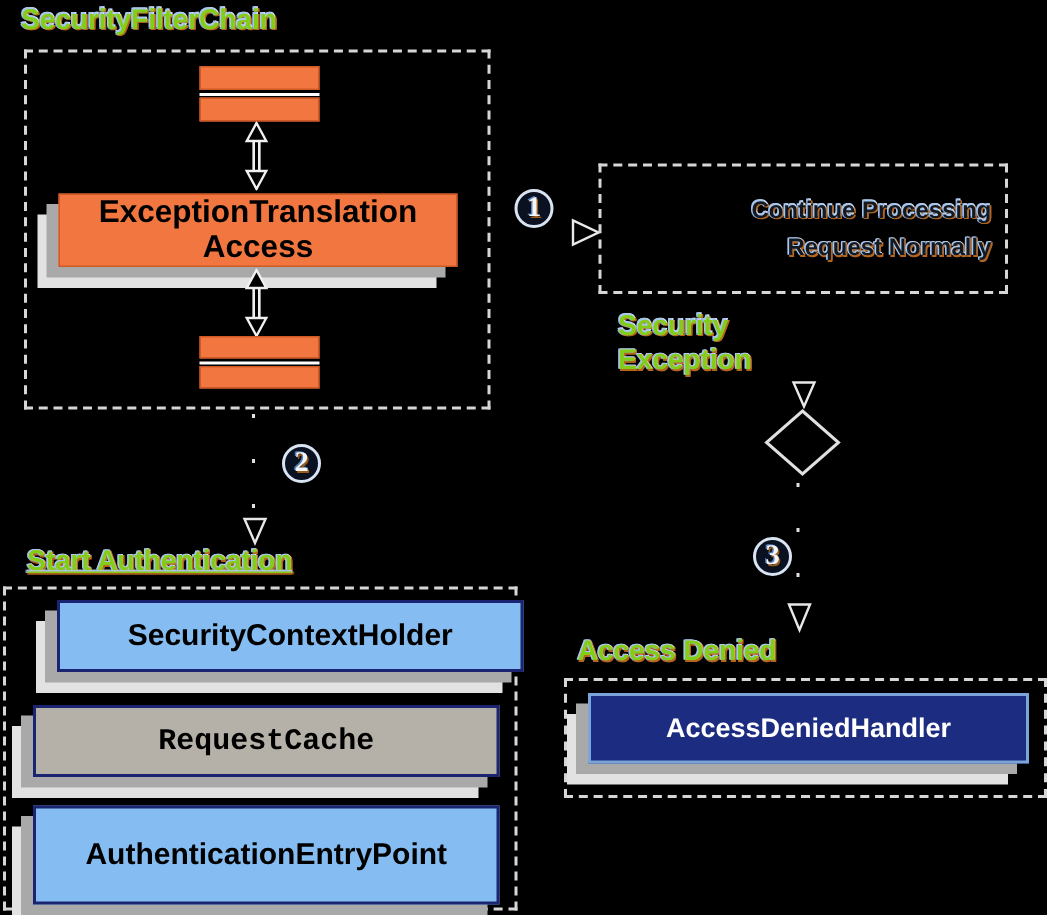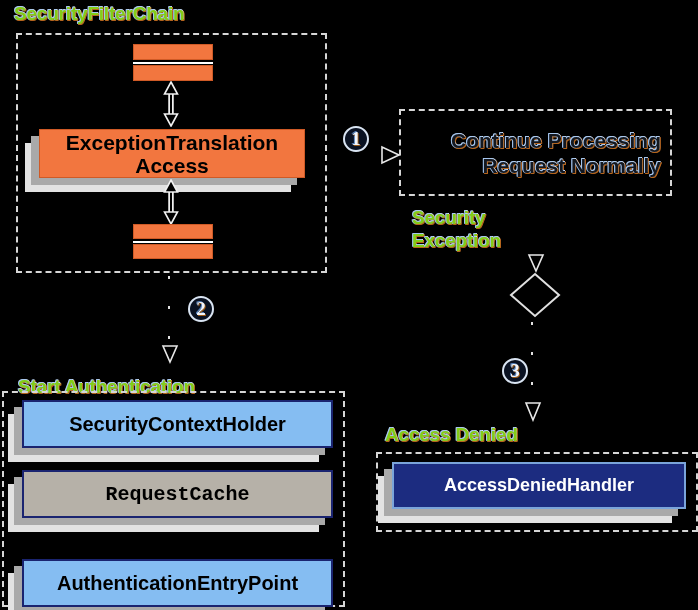--- a/index.html
+++ b/index.html
@@ -24,21 +24,21 @@
   .dashed-box { position:absolute; border:2px dashed var(--dash,#d6d6d6); background:transparent; }
 
   .bar { position:absolute; width:80px; height:16px; background:var(--orange,#f2763f); border:1px solid var(--orange-border,#cf5a26); box-sizing:border-box; }
   .bar-divider { position:absolute; width:80px; height:2px; background:#ffffff; }
 
   .sheet { box-shadow:-8px 7px 0 0 var(--sheet-gray,#a9a9a9), -14px 14px 0 0 var(--sheet-light,#e2e2e2); }
 
   .etf-box {
     position:absolute; left:39px; top:129px; width:266px; height:49px; box-sizing:border-box;
     background:var(--orange,#f2763f); border:1px solid var(--orange-border,#cf5a26);
-    display:flex; flex-direction:column; align-items:center; justify-content:center;
+    display:flex; flex-direction:column; align-items:center; justify-content:flex-start;
     font-weight:bold; font-size:21px; line-height:23px; color:var(--box-text,#000);
   }
 
   .stack-box {
     position:absolute; left:22px; width:311px; height:48px; box-sizing:border-box;
     border:2px solid var(--navy-border,#1a2470);
     display:flex; align-items:center; justify-content:center;
     font-weight:bold; font-size:20px; color:var(--box-text,#000);
   }
   .box-blue { background:var(--light-blue,#85bdf2); }
@@ -62,21 +62,21 @@
 
   .vdash { position:absolute; width:2px; background:repeating-linear-gradient(to bottom, #e0e0e0 0 3px, transparent 3px 30px); }
 
   .continue-box {
     position:absolute; left:399px; top:109px; width:273px; height:87px; box-sizing:border-box;
     border:2px dashed var(--dash,#d6d6d6);
     display:flex; flex-direction:column; justify-content:center; align-items:flex-end;
     padding-right:9px;
   }
   .continue-box .glow-line {
-    position:static; font-weight:bold; font-size:21px; line-height:25px; color:#14181f; white-space:nowrap;
+    position:static; font-weight:bold; font-size:16px; line-height:25px; color:#14181f; white-space:nowrap;
     text-shadow:
       -1px -1px 0 #a6c6ee, 0 -1px 0 #d4e4f8, -1px 0 0 #86afe2,
        1px 1px 0 #b5651d, 1px 0 0 #d47a35, 0 1px 0 #a85e20;
   }
   svg { position:absolute; display:block; }
 </style>
 </head>
 <body>
 
 <div class="stage">
@@ -133,26 +133,26 @@
   <svg style="left:509px; top:272px;" width="52" height="46" viewBox="0 0 52 46">
     <polygon points="26,2 50,23 26,44 2,23" fill="none" stroke="#e0e0e0" stroke-width="2"></polygon>
   </svg>
 
   <div class="vdash" style="left:168px; top:276px; height:66px;"></div>
   <div class="step-circle" style="left:188px; top:296px;">2</div>
   <svg style="left:161px; top:344px;" width="18" height="20" viewBox="0 0 18 20">
     <polygon points="2,2 16,2 9,18" fill="#000000" stroke="#e8e8e8" stroke-width="1.6"></polygon>
   </svg>
 
-  <div class="glow-label" style="left:18px; top:376px;">Start Authentication</div>
+  <div class="glow-label" style="left:18px; top:364px;text-decoration:underline;">Start Authentication</div>
   <div class="dashed-box" style="left:2px; top:391px; width:339px; height:212px;"></div>
 
-  <div class="stack-box box-blue sheet" style="top:400px;">SecurityContextHolder</div>
+  <div class="stack-box box-blue sheet" style="top:400px;margin-left:16px;">SecurityContextHolder</div>
   <div class="stack-box box-gray sheet" style="top:470px;font-family:Liberation Mono, monospace;">RequestCache</div>
-  <div class="stack-box box-blue sheet" style="top:559px; height:48px;">AuthenticationEntryPoint</div>
+  <div class="stack-box box-blue sheet" style="top:537px; height:66px;">AuthenticationEntryPoint</div>
 
   <div class="vdash" style="left:531px; top:322px; height:74px;"></div>
   <div class="step-circle" style="left:502px; top:358px;">3</div>
   <svg style="left:524px; top:401px;" width="18" height="21" viewBox="0 0 18 21">
     <polygon points="2,2 16,2 9,19" fill="#000000" stroke="#e8e8e8" stroke-width="1.6"></polygon>
   </svg>
 
   <div class="glow-label" style="left:385px; top:424px;">Access Denied</div>
   <div class="dashed-box" style="left:376px; top:452px; width:318px; height:76px;"></div>
   <div class="handler-box sheet">AccessDeniedHandler</div>

